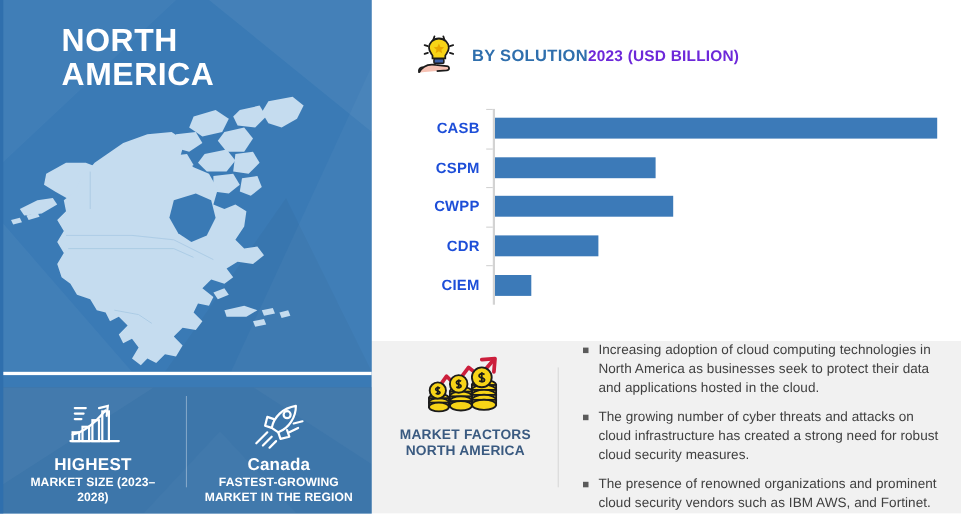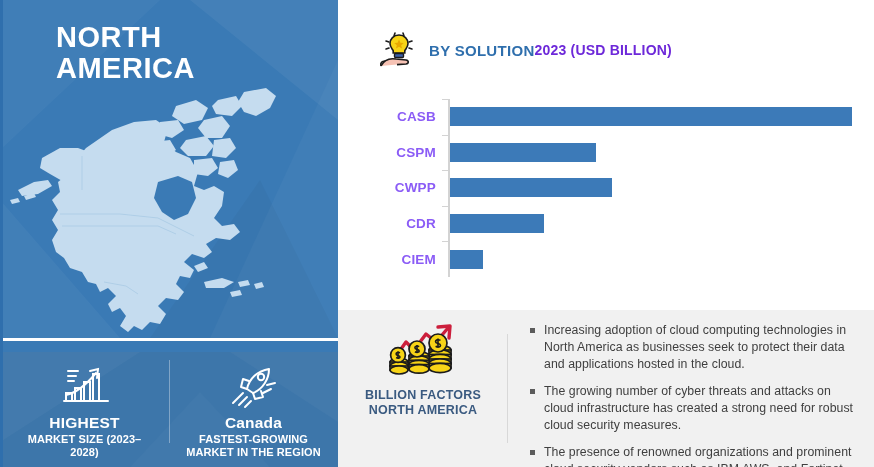--- a/index.html
+++ b/index.html
@@ -77,21 +77,21 @@
   .axis-line{
     position:absolute;left:110px;top:14px;width:2px;height:178px;background:#d3d3d3;
   }
   .bar-rows{position:absolute;left:0;top:14px;width:536px;height:178px;}
   .bar-row{position:relative;height:35.6px;display:flex;align-items:center;}
   .bar-tick{
     position:absolute;left:104px;top:0;width:6px;height:1px;background:#d3d3d3;
   }
   .bar-label{
     position:absolute;left:0;width:98px;text-align:right;
-    color:#8b5cf6;font-weight:bold;font-size:13.5px;letter-spacing:0.2px;
+    color:#1d4ed8;font-weight:bold;font-size:13.5px;letter-spacing:0.2px;
   }
   .bar-track{position:absolute;left:112px;right:0;height:100%;display:flex;align-items:center;}
   .bar-fill{height:19px;background:#3c7ab8;}
 
   
   .bottom-area{
     position:absolute;left:338px;top:310px;width:536px;height:157px;background:#f1f1f1;
   }
   .bottom-inner{display:flex;height:100%;}
   .driving-block{
@@ -101,21 +101,21 @@
   .driving-block:after{
     content:"";position:absolute;right:0;top:24px;bottom:24px;width:1px;background:#d8d8d8;
   }
   .coins-icon{width:74px;height:62px;}
   .coins-icon svg{display:block;}
   .driving-title{
     color:#3a5a80;font-weight:bold;font-size:12.5px;line-height:1.22;
     text-align:center;margin-top:4px;letter-spacing:0.2px;
   }
   .bullets{
-    flex:1;padding:12px 14px 10px 22px;display:flex;flex-direction:column;
+    flex:1;padding:0 14px 10px 22px;display:flex;flex-direction:column;
     justify-content:flex-start;gap:10px;
   }
   .bullet{display:flex;gap:9px;align-items:flex-start;}
   .bullet-mark{
     flex:0 0 auto;width:5px;height:5px;background:#5b5b5b;margin-top:6px;
   }
   .bullet-text{
     color:#3f3f3f;font-size:12.3px;line-height:1.38;letter-spacing:0.05px;
   }
   .edge-left{
@@ -372,21 +372,21 @@
                   <path d="M54.5 18.4 C52 17 49.5 18 49.5 19.6 C49.5 22.2 54.5 21 54.5 23.4 C54.5 25 52 25.6 49.6 24.2"></path>
                 <path d="M31 23 L31 31"></path>
                   <path d="M33.2 24.6 C31 23.4 28.9 24.3 28.9 25.7 C28.9 27.9 33.2 26.9 33.2 29 C33.2 30.4 31 30.9 28.9 29.7"></path>
                 <path d="M12 29.4 L12 36.6"></path>
                   <path d="M14 30.9 C12 29.8 10.1 30.6 10.1 31.9 C10.1 33.9 14 33 14 34.9 C14 36.2 12 36.6 10.1 35.5"></path>
               </g>
             </g>
           </svg>
         </div>
         <div class="driving-title">
-          <div>BILLION FACTORS</div>
+          <div>MARKET FACTORS</div>
           <div>NORTH AMERICA</div>
         </div>
       </div>
 
       <div class="bullets" id="bullets">
           <div class="bullet">
             <span class="bullet-mark"></span>
             <span class="bullet-text">Increasing adoption of cloud computing technologies in North America as businesses seek to protect their data and applications hosted in the cloud.</span>
           </div>
           <div class="bullet">

